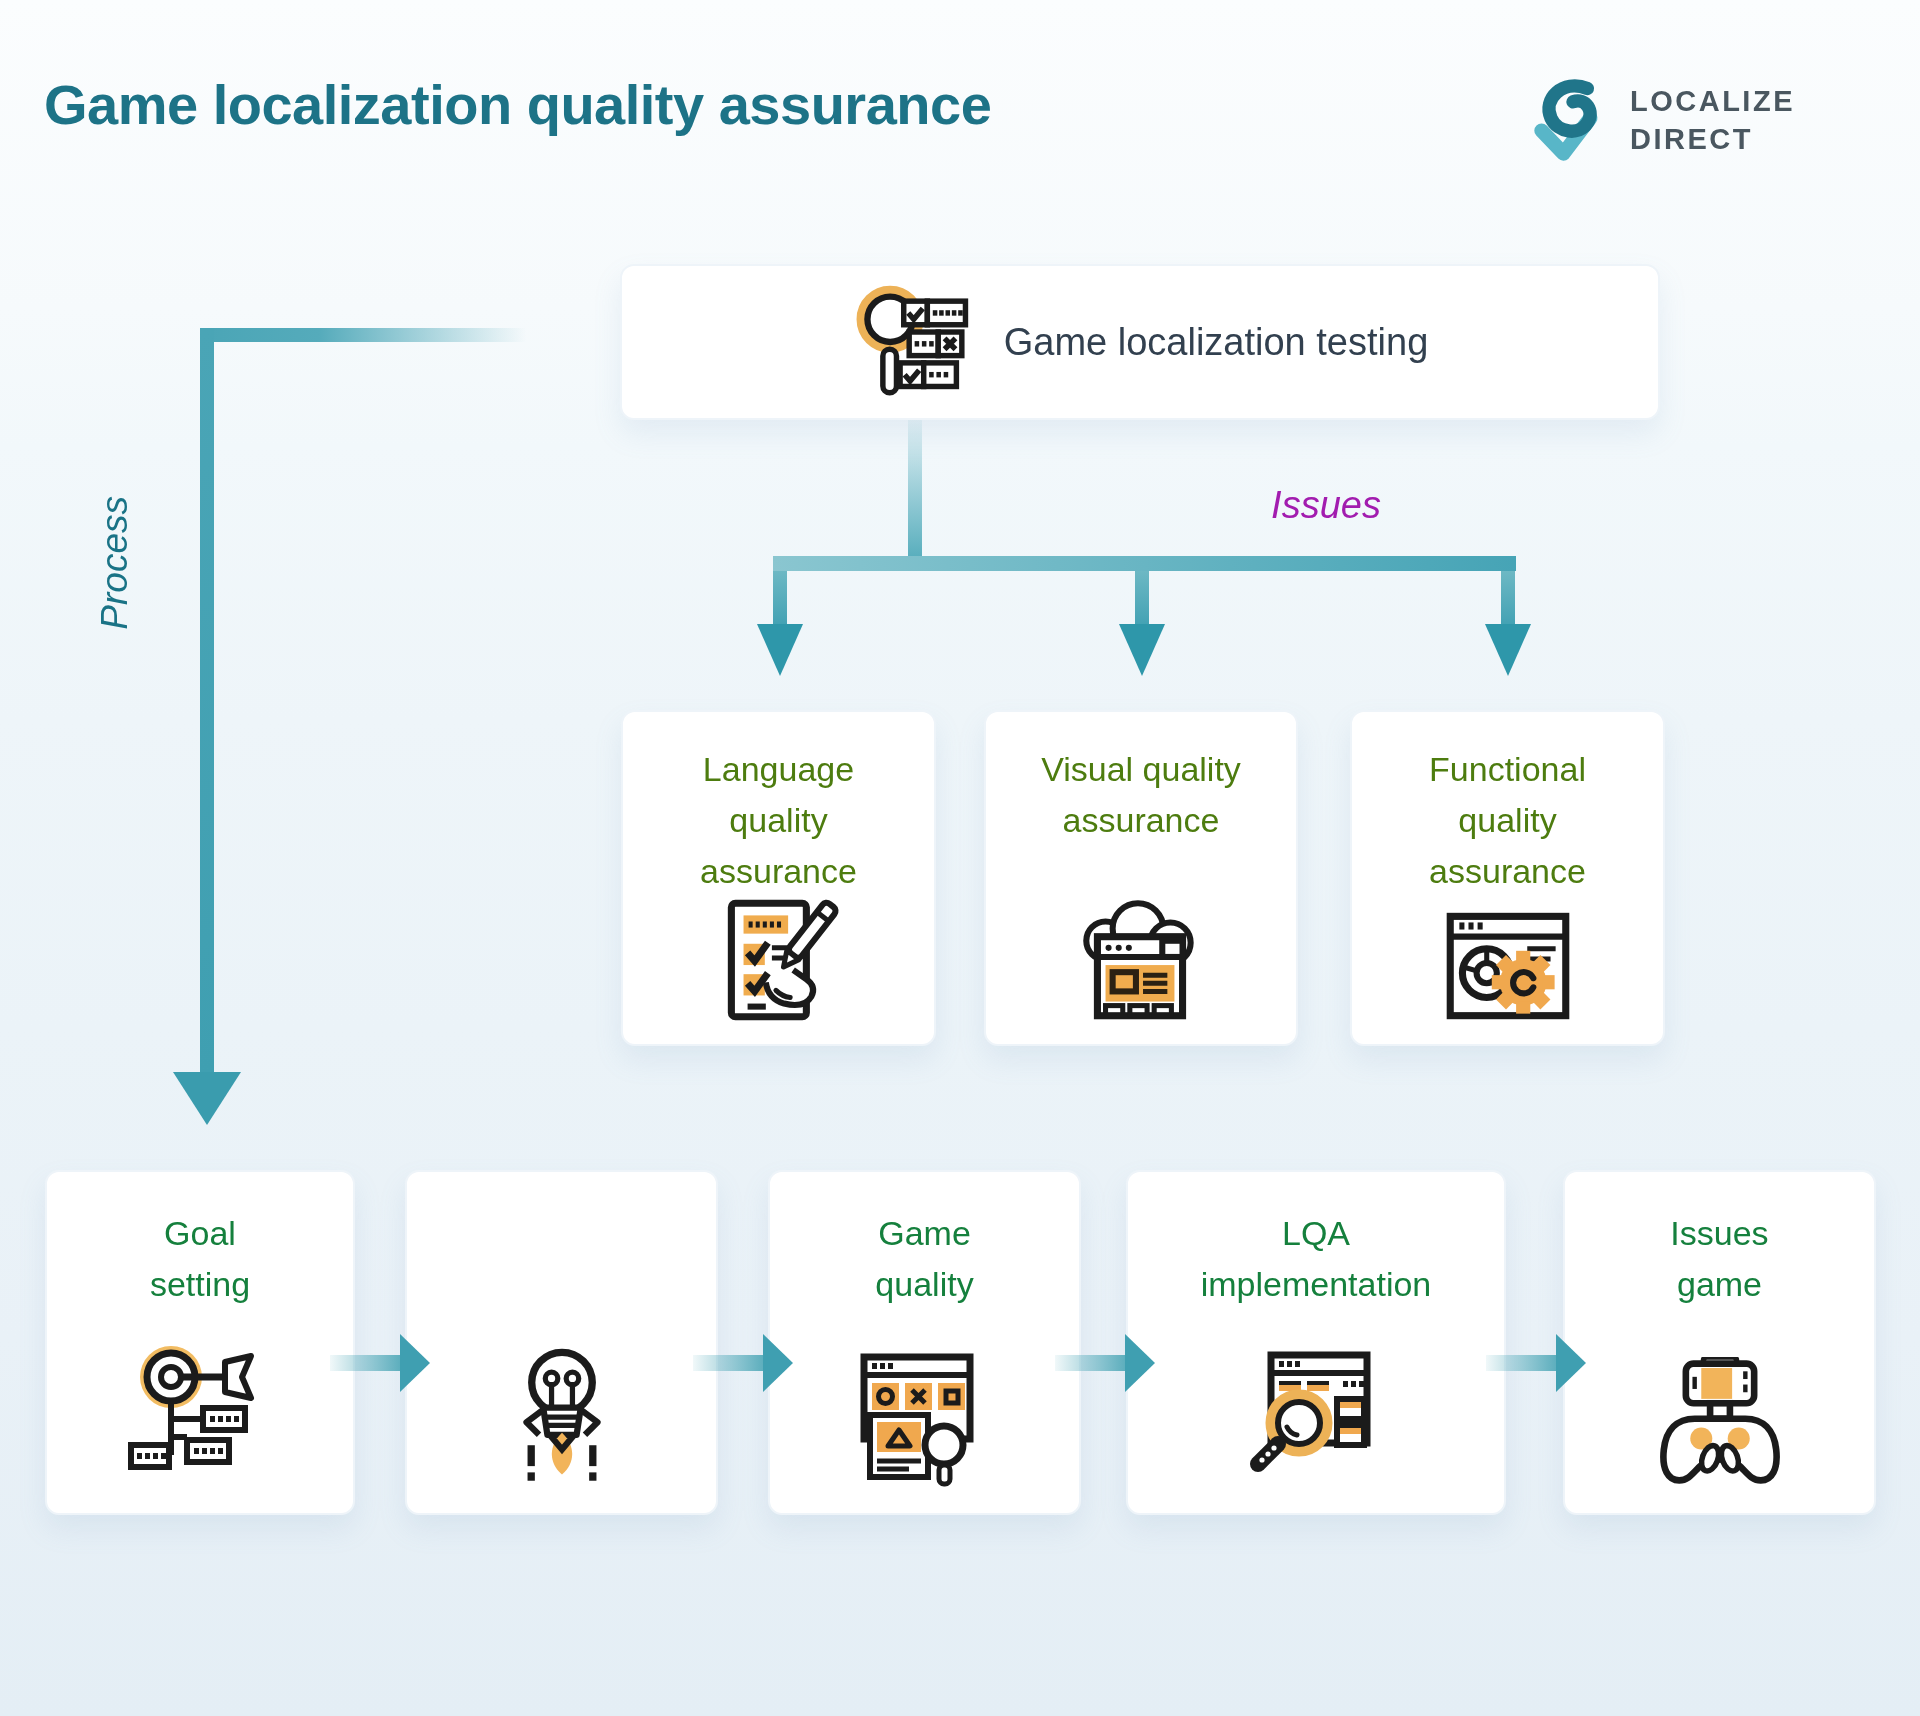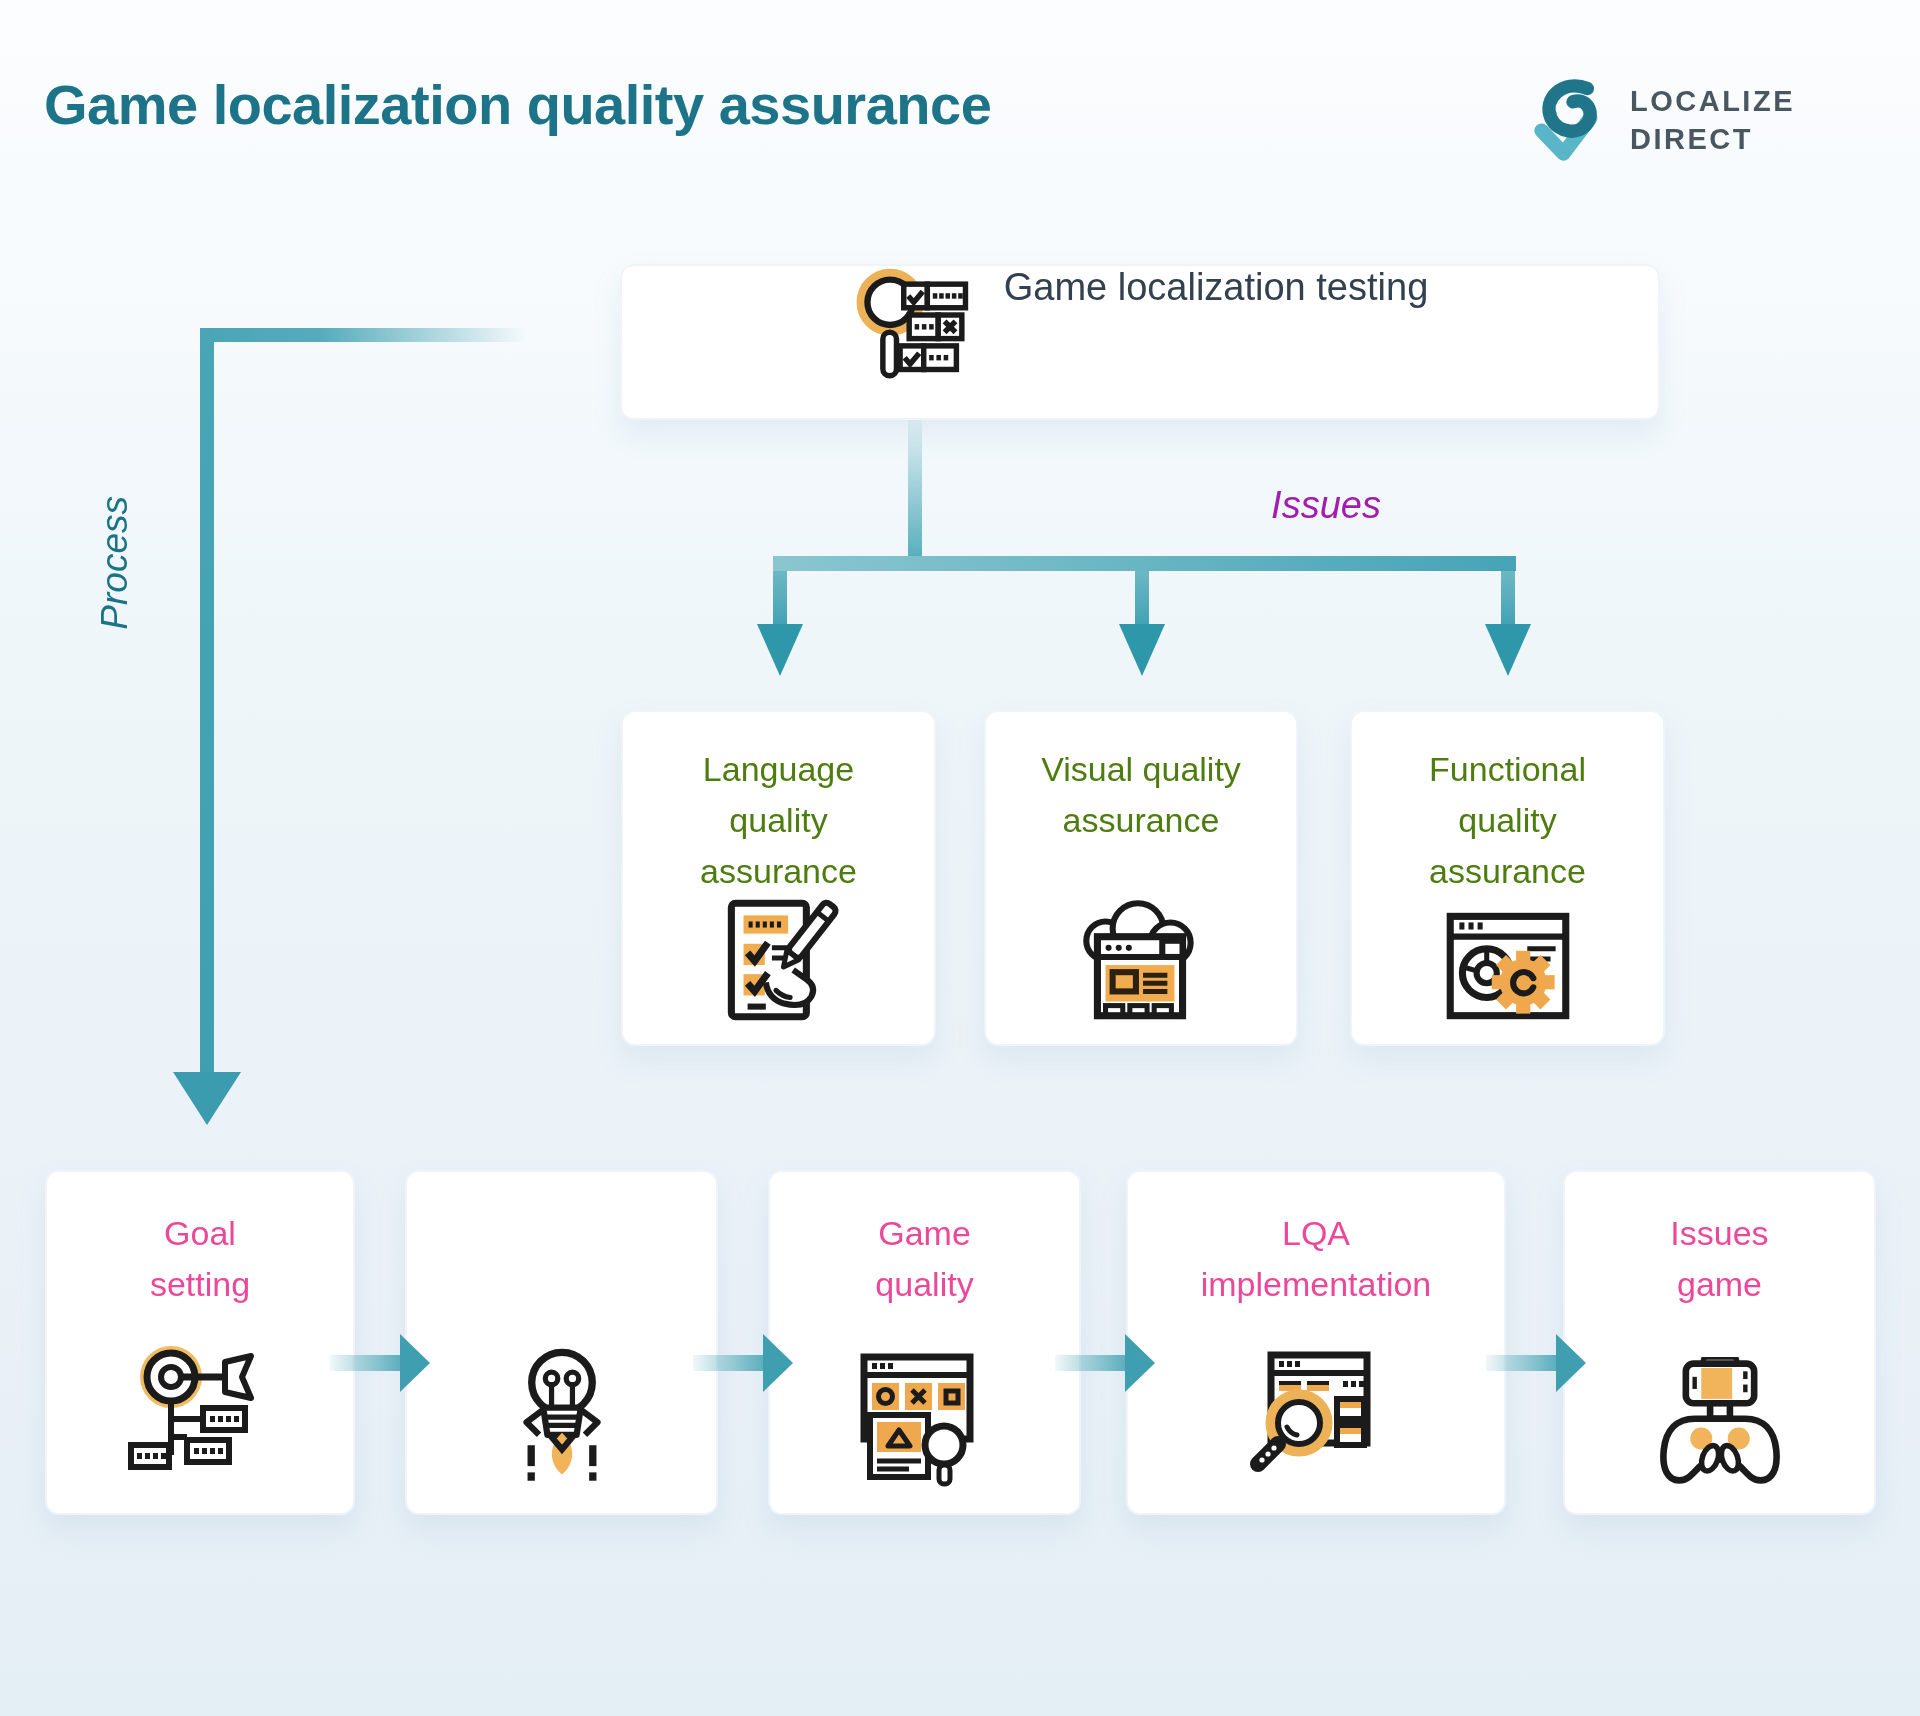--- a/index.html
+++ b/index.html
@@ -20,29 +20,29 @@
   .logo-text{font-size:29px;font-weight:700;color:#4a5760;letter-spacing:2.5px;line-height:1.3;}
 
   
   .card{
     position:absolute;background:#ffffff;
     border:2px solid #eef4f9;border-radius:14px;
     box-shadow:0 14px 28px rgba(118,158,190,.13);
     box-sizing:border-box;
   }
   .root-card{left:620px;top:264px;width:1040px;height:156px;
-    display:flex;justify-content:center;gap:34px;}
+    display:flex;align-items:center;justify-content:center;gap:34px;}
   .root-label{font-size:38px;color:#32404f;}
 
   .issue-card{top:710px;width:315px;height:336px;display:flex;flex-direction:column;align-items:center;}
   .issue-card .label{margin-top:32px;font-size:34px;line-height:1.5;color:#4d7c0f;text-align:center;width:220px;}
   .issue-card .iconbox{margin-top:auto;margin-bottom:22px;display:flex;align-items:flex-end;justify-content:center;}
 
   .step-card{top:1170px;height:345px;display:flex;flex-direction:column;align-items:center;}
-  .step-card .label{margin-top:36px;font-size:34px;line-height:1.5;color:#ec4899;text-align:center;}
+  .step-card .label{margin-top:36px;font-size:34px;line-height:1.5;color:#15803d;text-align:center;}
   .step-card .iconbox{margin-top:auto;margin-bottom:26px;display:flex;align-items:flex-end;justify-content:center;}
 
   
   .elbow-h{position:absolute;left:200px;top:328px;width:340px;height:14px;
     background:linear-gradient(90deg,#4aa5b6 0%,#55abbb 35%,rgba(85,171,187,0) 96%);}
   .process-vline{position:absolute;left:200px;top:328px;width:14px;height:746px;
     background:linear-gradient(180deg,#4aa5b6,#3f9fb1);}
   .process-head{position:absolute;left:173px;top:1072px;width:0;height:0;
     border-left:34px solid transparent;border-right:34px solid transparent;border-top:53px solid #3a9cae;}
 

